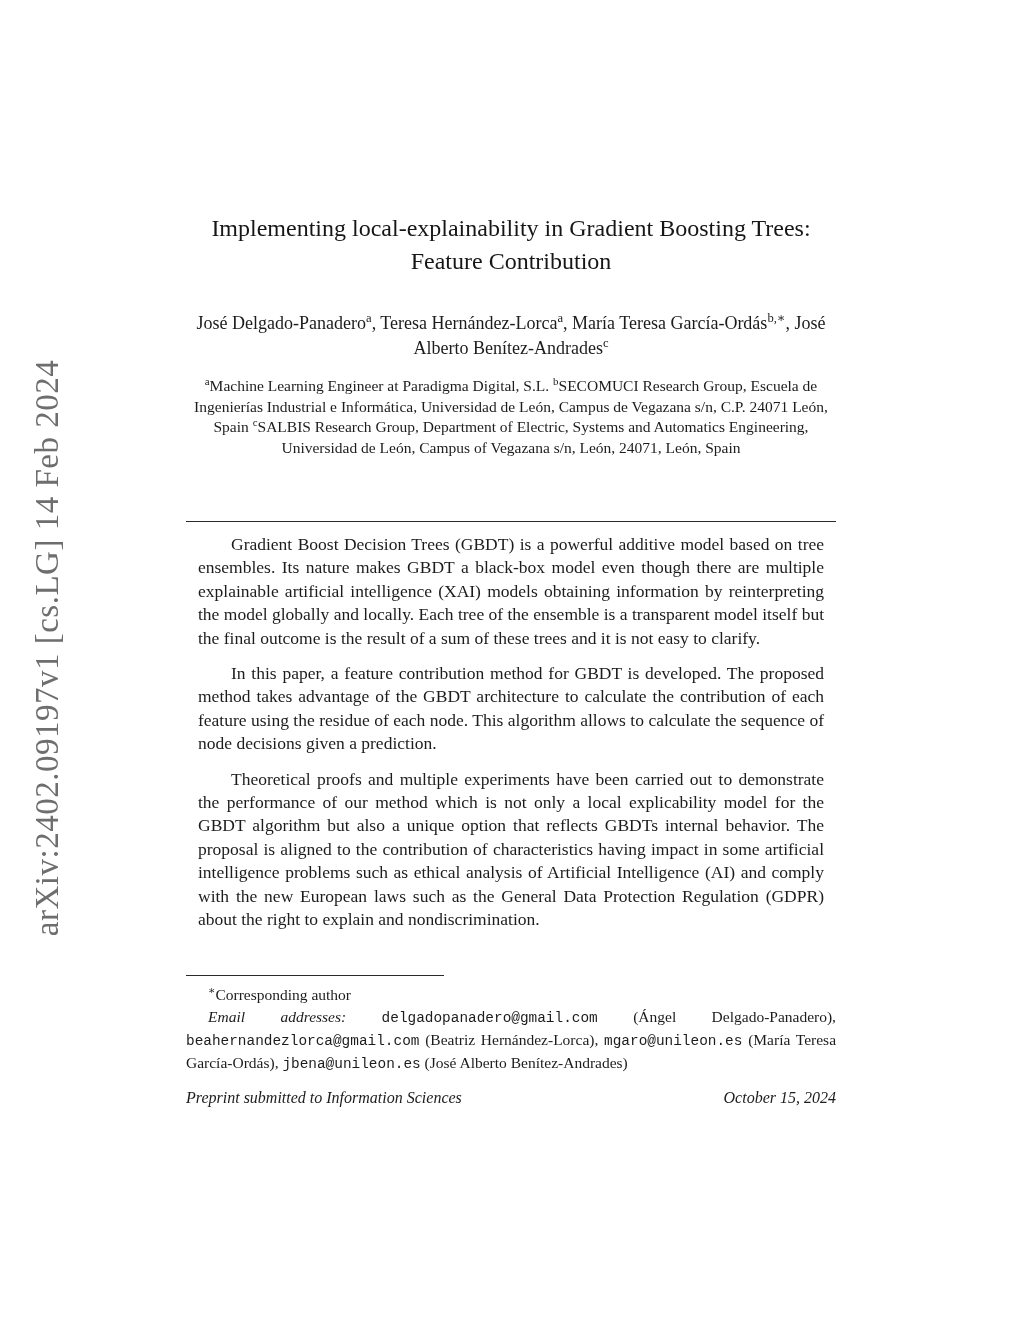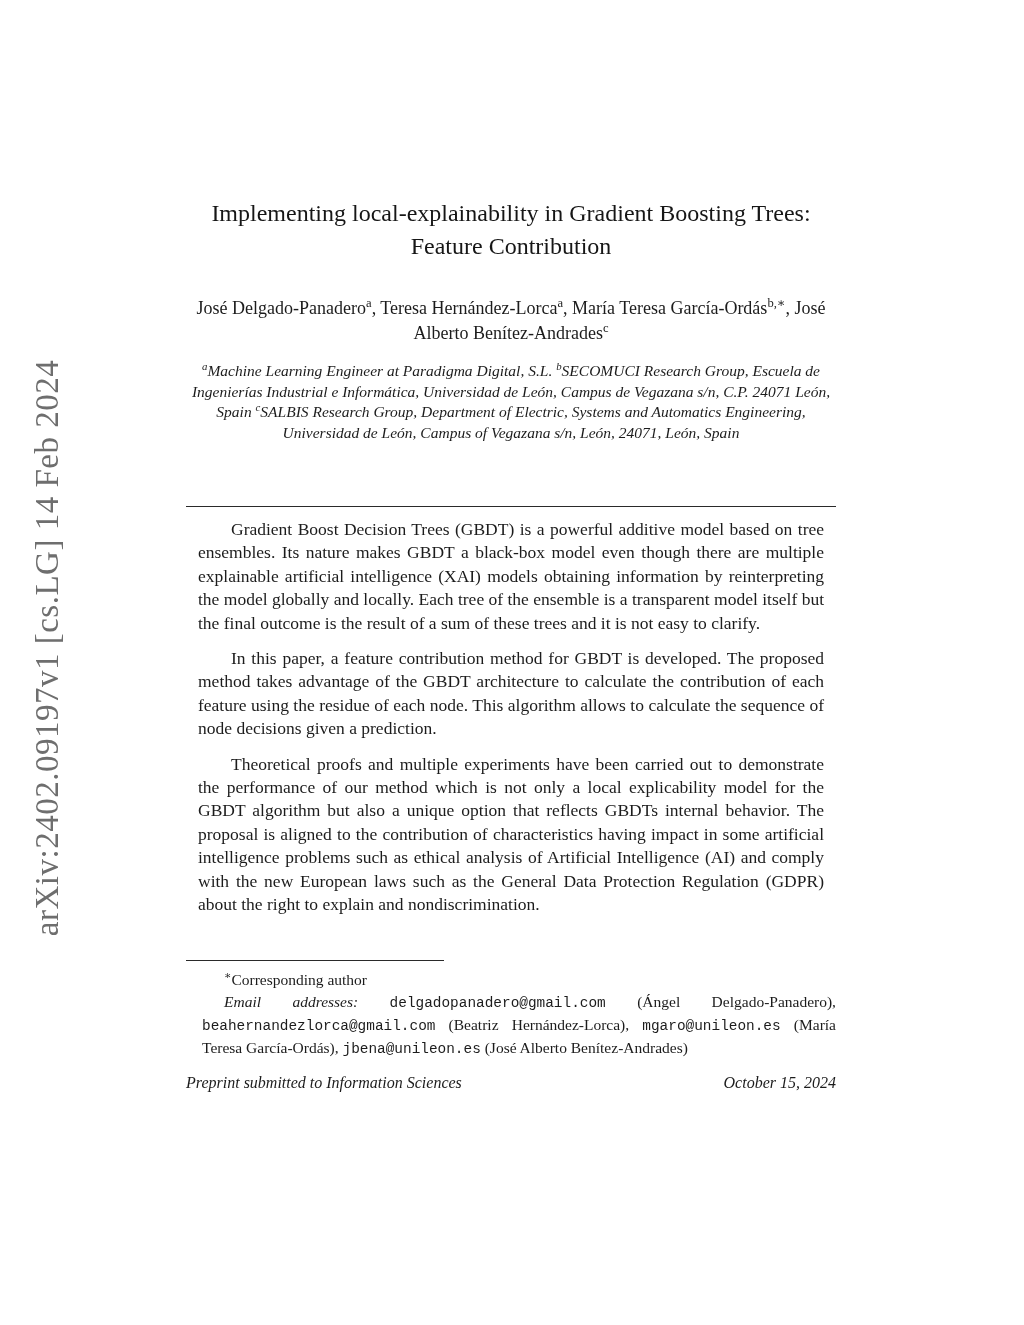--- a/index.html
+++ b/index.html
@@ -21,21 +21,21 @@
     top: 648px;
     transform: translate(-50%, -50%) rotate(-90deg);
     white-space: nowrap;
     font-size: 33px;
     letter-spacing: 0.5px;
     color: #6e6e6e;
   }
   .page {
     position: absolute;
     left: 186px;
-    top: 1px;
+    top: 16px;
     width: 650px;
   }
   .title {
     margin-top: 196px;
     text-align: center;
     font-size: 24px;
     line-height: 33px;
     font-weight: normal;
     color: #161616;
   }
@@ -45,21 +45,20 @@
     font-size: 18px;
     line-height: 25px;
   }
   .authors sup, .affiliations sup, .footnote sup {
     font-size: 70%;
     line-height: 0;
   }
   .affiliations {
     margin-top: 15px;
     text-align: center;
-    font-style: italic;
     font-size: 15.5px;
     line-height: 20.5px;
   }
   .abstract-rule {
     margin-top: 63px;
     border: none;
     border-top: 1.2px solid #2a2a2a;
     width: 100%;
   }
   .abstract-heading {
@@ -83,21 +82,20 @@
     border: none;
     border-top: 1.2px solid #2a2a2a;
     width: 258px;
     margin-left: 0;
   }
   .footnote {
     margin-top: 3px;
     font-size: 15.5px;
     line-height: 22px;
     text-align: justify;
-    margin-left: 16px;
   }
   .footnote p {
     margin: 0;
     text-indent: 22px;
   }
   .mono {
     font-family: "Liberation Mono", "DejaVu Sans Mono", monospace;
     font-size: 93%;
   }
   .italic {

